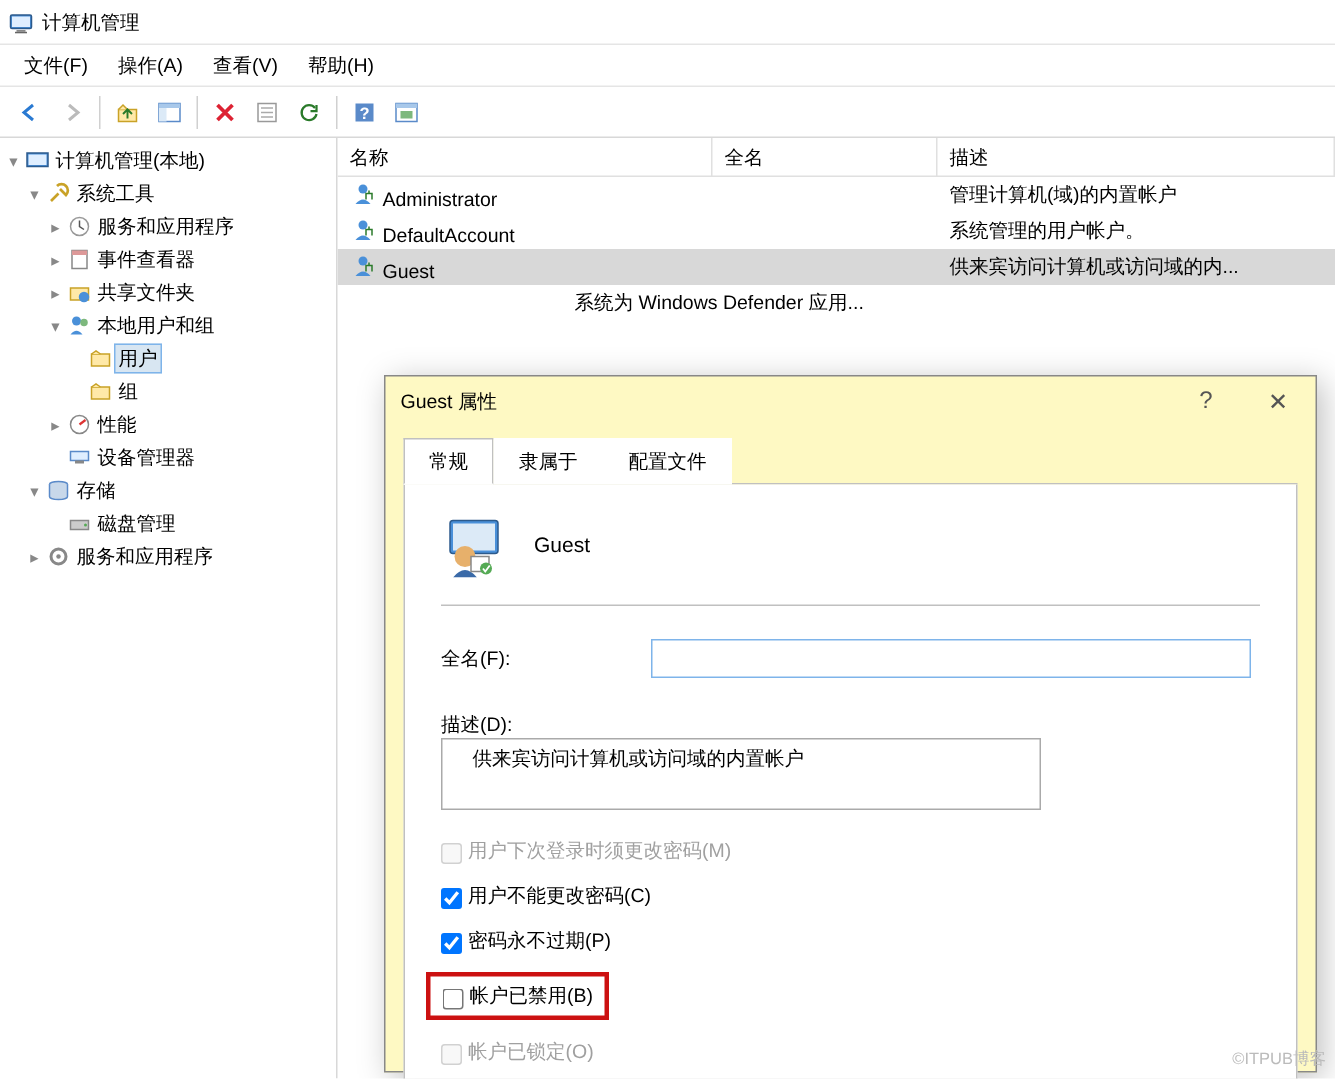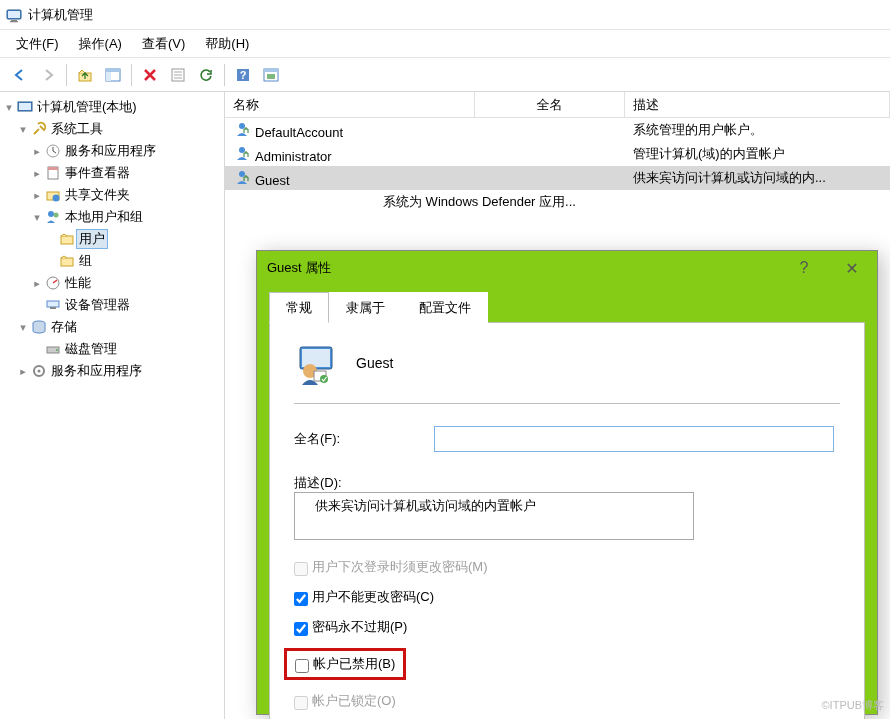--- a/index.html
+++ b/index.html
@@ -55,31 +55,31 @@
   overflow:auto;
   position:relative;
 }
 .list-header { display:flex; border-bottom:1px solid #e0e0e0; height:26px; align-items:center; }
 .list-header .col { padding:4px 8px; border-right:1px solid #e0e0e0; }
 .list-row { display:flex; align-items:center; height:24px; }
 .list-row .cell { padding:2px 8px; white-space:nowrap; overflow:hidden; text-overflow:ellipsis; }
 .list-row .usr-ic { width:18px; display:inline-flex; justify-content:center; margin-right:4px; }
 .list-row.selected { background:#d8d8d8; }
 .c1 { width:250px; }
-.c2 { width:150px;text-align:center; }
+.c2 { width:150px; }
 .c3 { flex:1; }
 
 
 .dialog {
   position:absolute;
   left:256px;
   top:250px;
   width:622px;
   height:465px;
-  background:#84cc16;
+  background:#fef9c3;
   border:1px solid #888;
   box-shadow: 4px 4px 20px rgba(0,0,0,0.25);
 }
 .dlg-title {
   height:34px;
   display:flex;
   align-items:center;
   padding:0 10px;
   justify-content:space-between;
 }
@@ -330,35 +330,35 @@
     </div>
     <div id="list-body">
         <div class="list-row">
           <div class="cell c1"><span class="usr-ic">
               <svg width="16" height="16" viewBox="0 0 16 16">
                 <circle cx="8" cy="5" r="3" fill="#4a90d9"></circle>
                 <path d="M3 15 Q8 9 13 15" fill="#4a90d9"></path>
                 <path d="M10 12 L10 8 L14 8 L14 12" fill="none" stroke="#2a7a2a"></path>
                 <path d="M12 8 L12 6" stroke="#2a7a2a"></path>
               </svg>
-            </span><span>DefaultAccount</span></div>
+            </span><span>Administrator</span></div>
           <div class="cell c2"></div>
-          <div class="cell c3">系统管理的用户帐户。</div>
+          <div class="cell c3">管理计算机(域)的内置帐户</div>
         </div>
         <div class="list-row">
           <div class="cell c1"><span class="usr-ic">
               <svg width="16" height="16" viewBox="0 0 16 16">
                 <circle cx="8" cy="5" r="3" fill="#4a90d9"></circle>
                 <path d="M3 15 Q8 9 13 15" fill="#4a90d9"></path>
                 <path d="M10 12 L10 8 L14 8 L14 12" fill="none" stroke="#2a7a2a"></path>
                 <path d="M12 8 L12 6" stroke="#2a7a2a"></path>
               </svg>
-            </span><span>Administrator</span></div>
+            </span><span>DefaultAccount</span></div>
           <div class="cell c2"></div>
-          <div class="cell c3">管理计算机(域)的内置帐户</div>
+          <div class="cell c3">系统管理的用户帐户。</div>
         </div>
         <div class="list-row selected">
           <div class="cell c1"><span class="usr-ic">
               <svg width="16" height="16" viewBox="0 0 16 16">
                 <circle cx="8" cy="5" r="3" fill="#4a90d9"></circle>
                 <path d="M3 15 Q8 9 13 15" fill="#4a90d9"></path>
                 <path d="M10 12 L10 8 L14 8 L14 12" fill="none" stroke="#2a7a2a"></path>
                 <path d="M12 8 L12 6" stroke="#2a7a2a"></path>
               </svg>
             </span><span>Guest</span></div>

